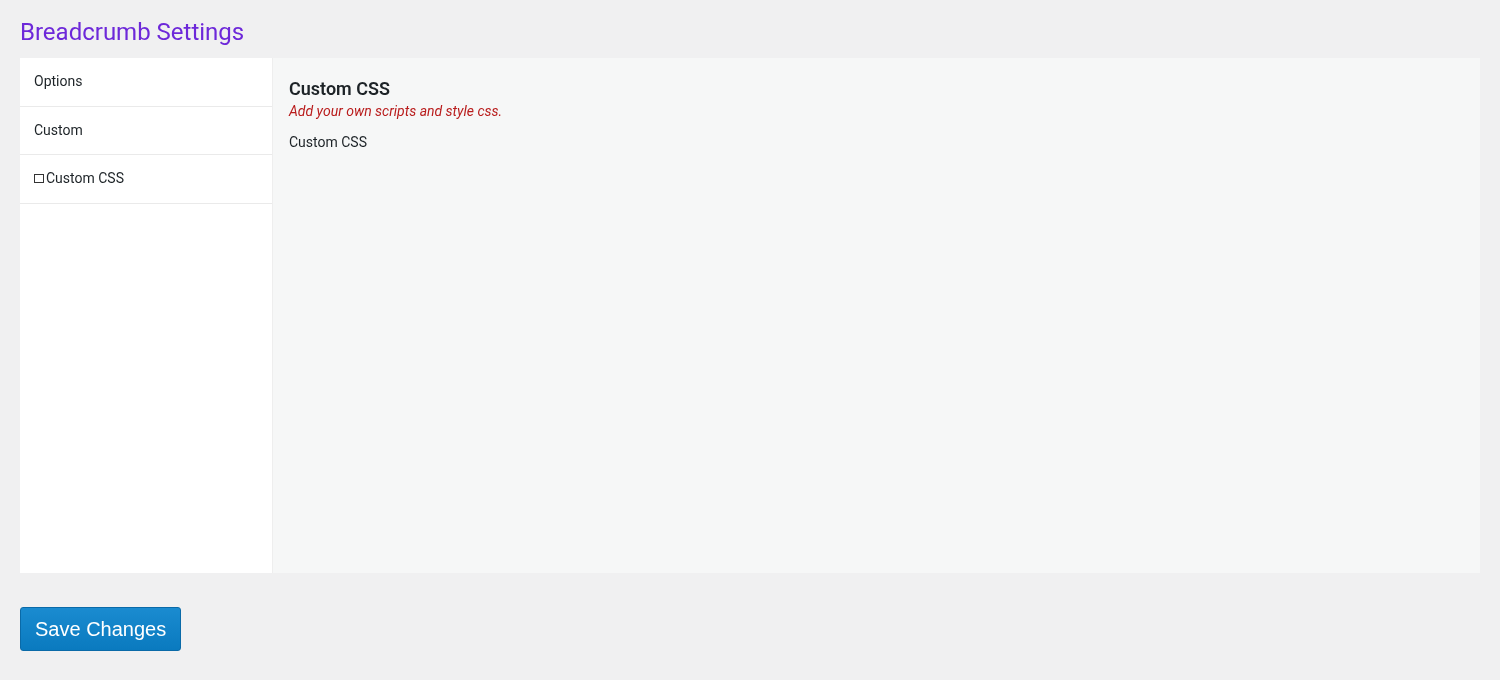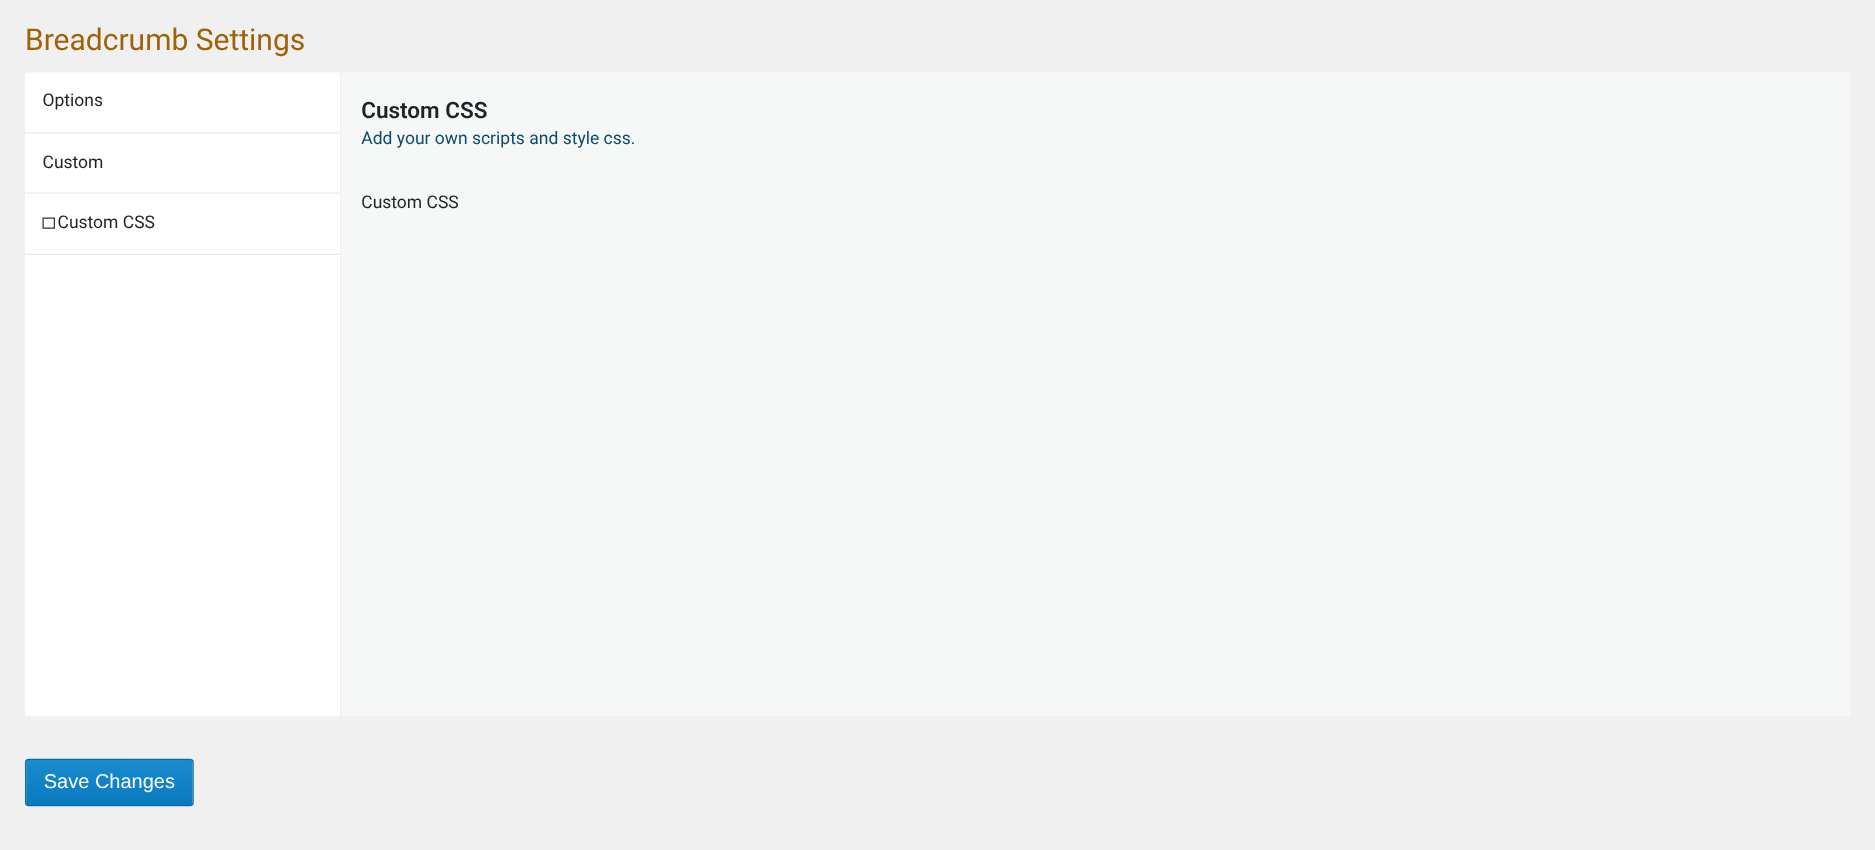--- a/index.html
+++ b/index.html
@@ -12,21 +12,21 @@
       background: #f0f0f1;
       color: #1d2327;
       font-size: 14px;
     }
     .wrap {
       padding: 10px 20px 20px 20px;
     }
     .page-title {
       font-size: 24px;
       font-weight: 400;
-      color: #a16207;
+      color: #6d28d9;
       margin-bottom: 12px;
       margin-top: 8px;
     }
     .settings-container {
       display: flex;
       background: transparent;
     }
     .sidebar-tabs {
       width: 252px;
       background: #fff;
@@ -58,23 +58,24 @@
       padding: 20px 16px 30px 16px;
       border-left: 1px solid #eee;
     }
     .section-heading {
       font-size: 18px;
       font-weight: 600;
       color: #1d2327;
       margin-bottom: 4px;
     }
     .section-subheading {
-      color: #0c4a6e;
+      font-style: italic;
+      color: #b91c1c;
       font-size: 14px;
-      margin-bottom: 31px;
+      margin-bottom: 11px;
     }
     .form-row {
       display: flex;
       align-items: flex-start;
     }
     .form-label-col {
       width: 307px;
       flex-shrink: 0;
       color: #1d2327;
       font-size: 14px;
@@ -101,21 +102,21 @@
       color: #555;
       font-size: 14px;
       margin-top: 8px;
     }
     .button-primary {
       display: inline-block;
       background: #0a7abf;
       background: linear-gradient(#1a8bd0, #0a7abf);
       border: 1px solid #0a6aa8;
       color: #fff;
-      font-size: 16px;
+      font-size: 20px;
       padding: 6px 14px;
       border-radius: 3px;
       cursor: pointer;
       margin-top: 34px;
       line-height: 1.5;
     }
   </style>
 </head>
 <body>
 

